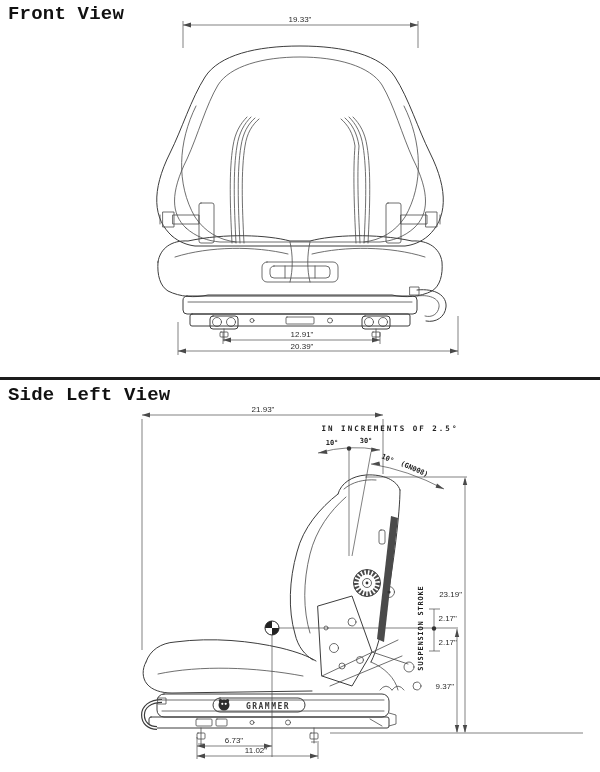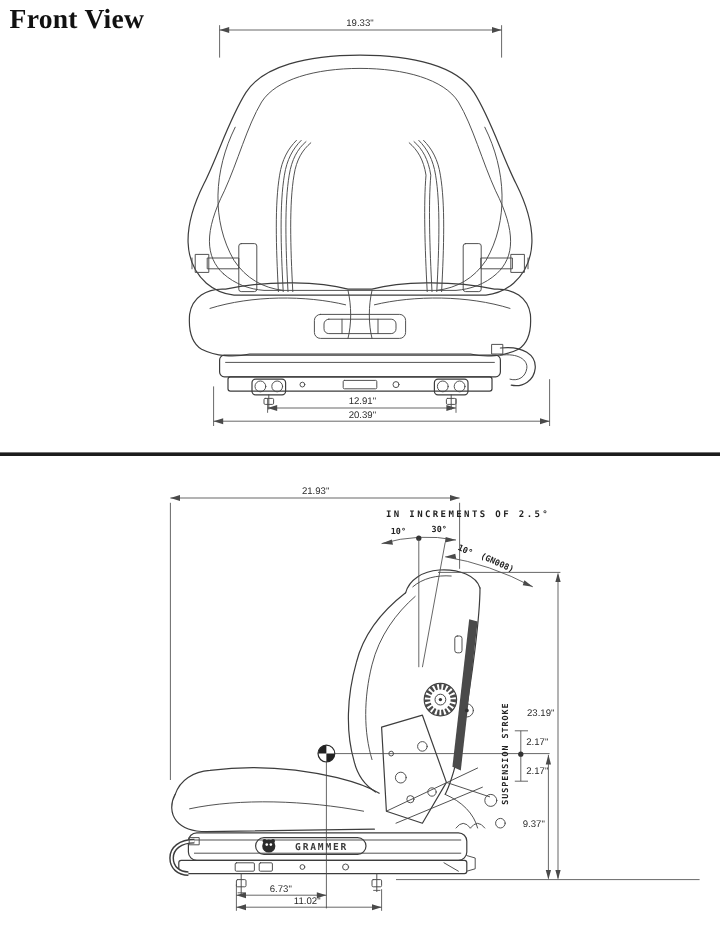--- a/index.html
+++ b/index.html
@@ -1,19 +1,19 @@
 <!DOCTYPE html>
 <html><head>
 <meta charset="utf-8">
 <style>
   html,body{margin:0;padding:0;background:#fff;}
   .page{position:relative;width:600px;height:772px;background:#ffffff;overflow:hidden;
         font-family:"Liberation Sans",sans-serif;}
-  .view-title{position:absolute;left:8px;font-family:Liberation Serif, serif;
-        font-weight:bold;font-size:23px;color:#111;letter-spacing:.2px;}
+  .view-title{position:absolute;left:8px;font-family:Liberation Mono, monospace;
+        font-weight:bold;font-size:19px;color:#111;letter-spacing:.2px;}
   #front-title{top:3px;}
   #side-title{top:384px;}
   .divider{position:absolute;left:0;top:377px;width:600px;height:3px;background:#1c1c1c;}
   svg{position:absolute;left:0;top:0;}
   svg *{vector-effect:non-scaling-stroke;}
   .ln{stroke:#3d3d3d;stroke-width:1;fill:none;stroke-linecap:round;stroke-linejoin:round;}
   .ln2{stroke:#4a4a4a;stroke-width:.8;fill:none;stroke-linecap:round;stroke-linejoin:round;}
   .dim{stroke:#4a4a4a;stroke-width:.7;fill:none;}
   .arr{fill:#4a4a4a;stroke:none;}
   .dtx{font-family:"Liberation Sans",sans-serif;font-size:8px;fill:#2b2b2b;}
@@ -22,20 +22,21 @@
   .brandtx{font-family:"DejaVu Sans Mono",monospace;font-weight:bold;font-size:8px;
         fill:#3c3c3c;letter-spacing:1.5px;}
   .fillDark{fill:#4a4a4a;stroke:none;}
 </style>
 </head>
 <body>
 
 <div class="page">
 
   <div class="view-title" id="front-title">Front View</div>
+  <div class="view-title" id="side-title">Side Left View</div>
   <div class="divider"></div>
 
   <svg width="600" height="772" viewBox="0 0 600 772">
 
     <g>
 
       <path class="ln" d="M 172,236 C 153,219 151,191 170,153 C 182,129 191,99 205,77 C 219,55 256,46 300,46 C 344,46 381,55 395,77 C 409,99 418,129 430,153 C 449,191 447,219 428,236 C 421,242 413,245 405,246 L 195,246 C 187,245 179,242 172,236 Z"></path>
       <path class="ln2" d="M 186,228 C 171,214 170,193 187,159 C 198,135 206,105 218,85 C 230,66 263,57 300,57 C 337,57 370,66 382,85 C 394,105 402,135 413,159 C 430,193 429,214 414,228 C 404,237 392,241 380,242 L 220,242 C 208,241 196,237 186,228 Z"></path>
       <path class="ln2" d="M 196,106 C 178,142 176,184 195,217 C 205,232 219,240 236,242"></path>
       <path class="ln2" d="M 404,106 C 422,142 424,184 405,217 C 395,232 381,240 364,242"></path>

